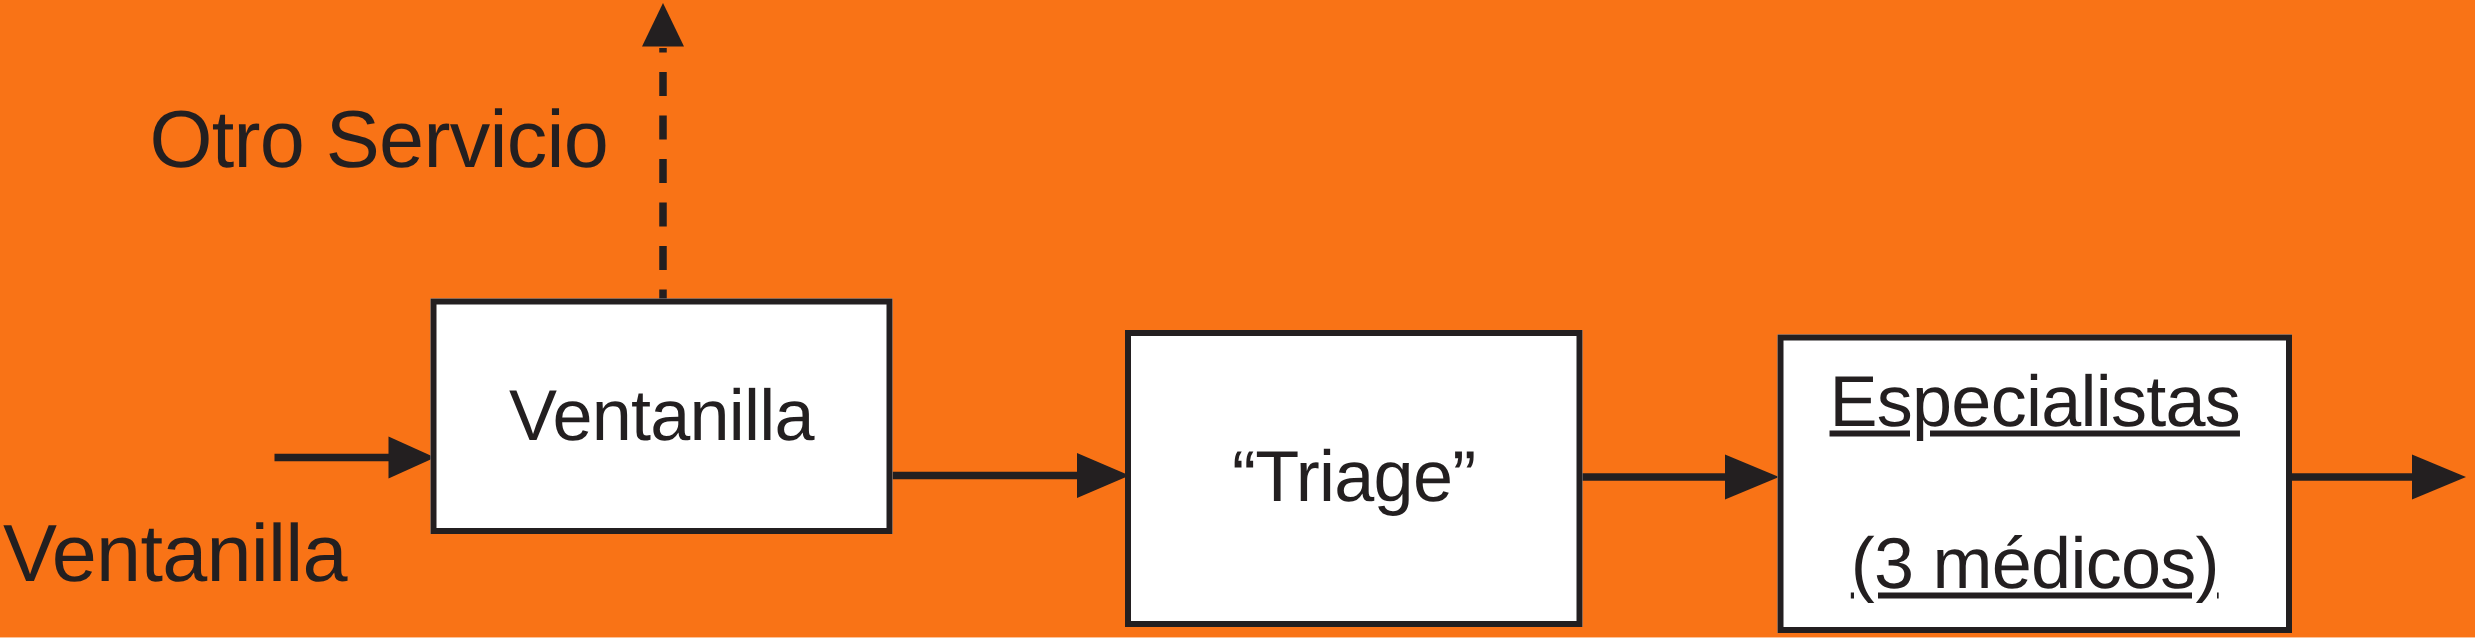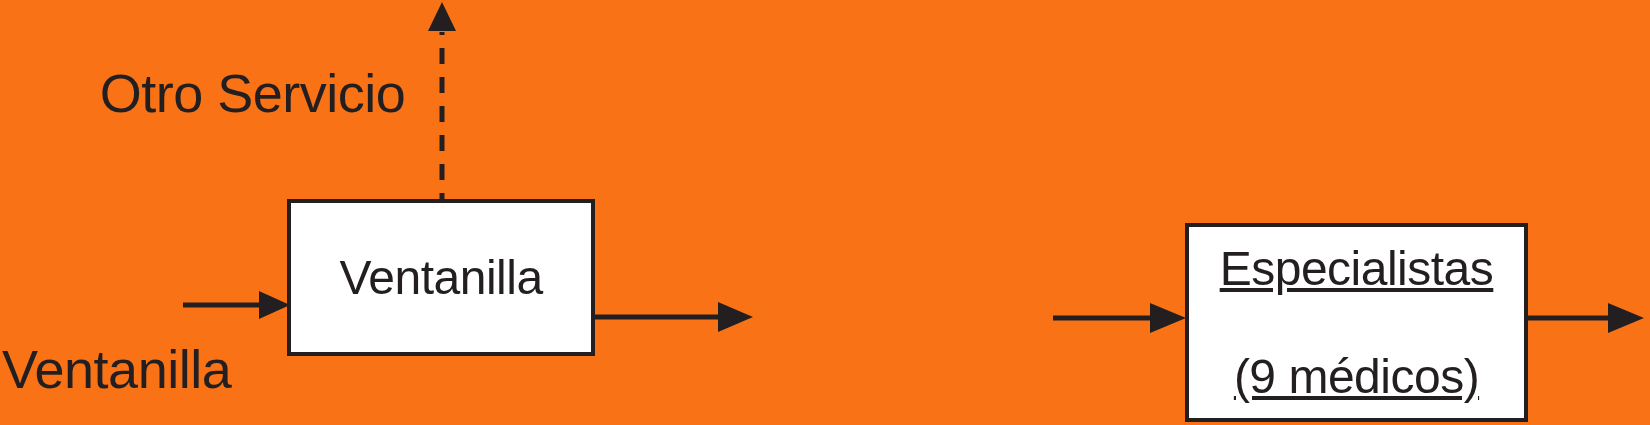--- a/index.html
+++ b/index.html
@@ -87,19 +87,22 @@
   </svg>
 
   <div class="ext-label label-otro-servicio">Otro Servicio</div>
 
   <div class="ext-label label-pacientes">Ventanilla</div>
 
   <div class="node node-ventanilla">
     <div class="node-label">Ventanilla</div>
   </div>
 
+  <div class="node node-triage">
+    <div class="node-label">“Triage”</div>
+  </div>
 
   <div class="node node-especialistas">
     <div class="node-label">Especialistas</div>
-    <div class="node-label">(9 médicos)</div>
+    <div class="node-label">(3 médicos)</div>
   </div>
 
 </div>
 
 </body></html>

